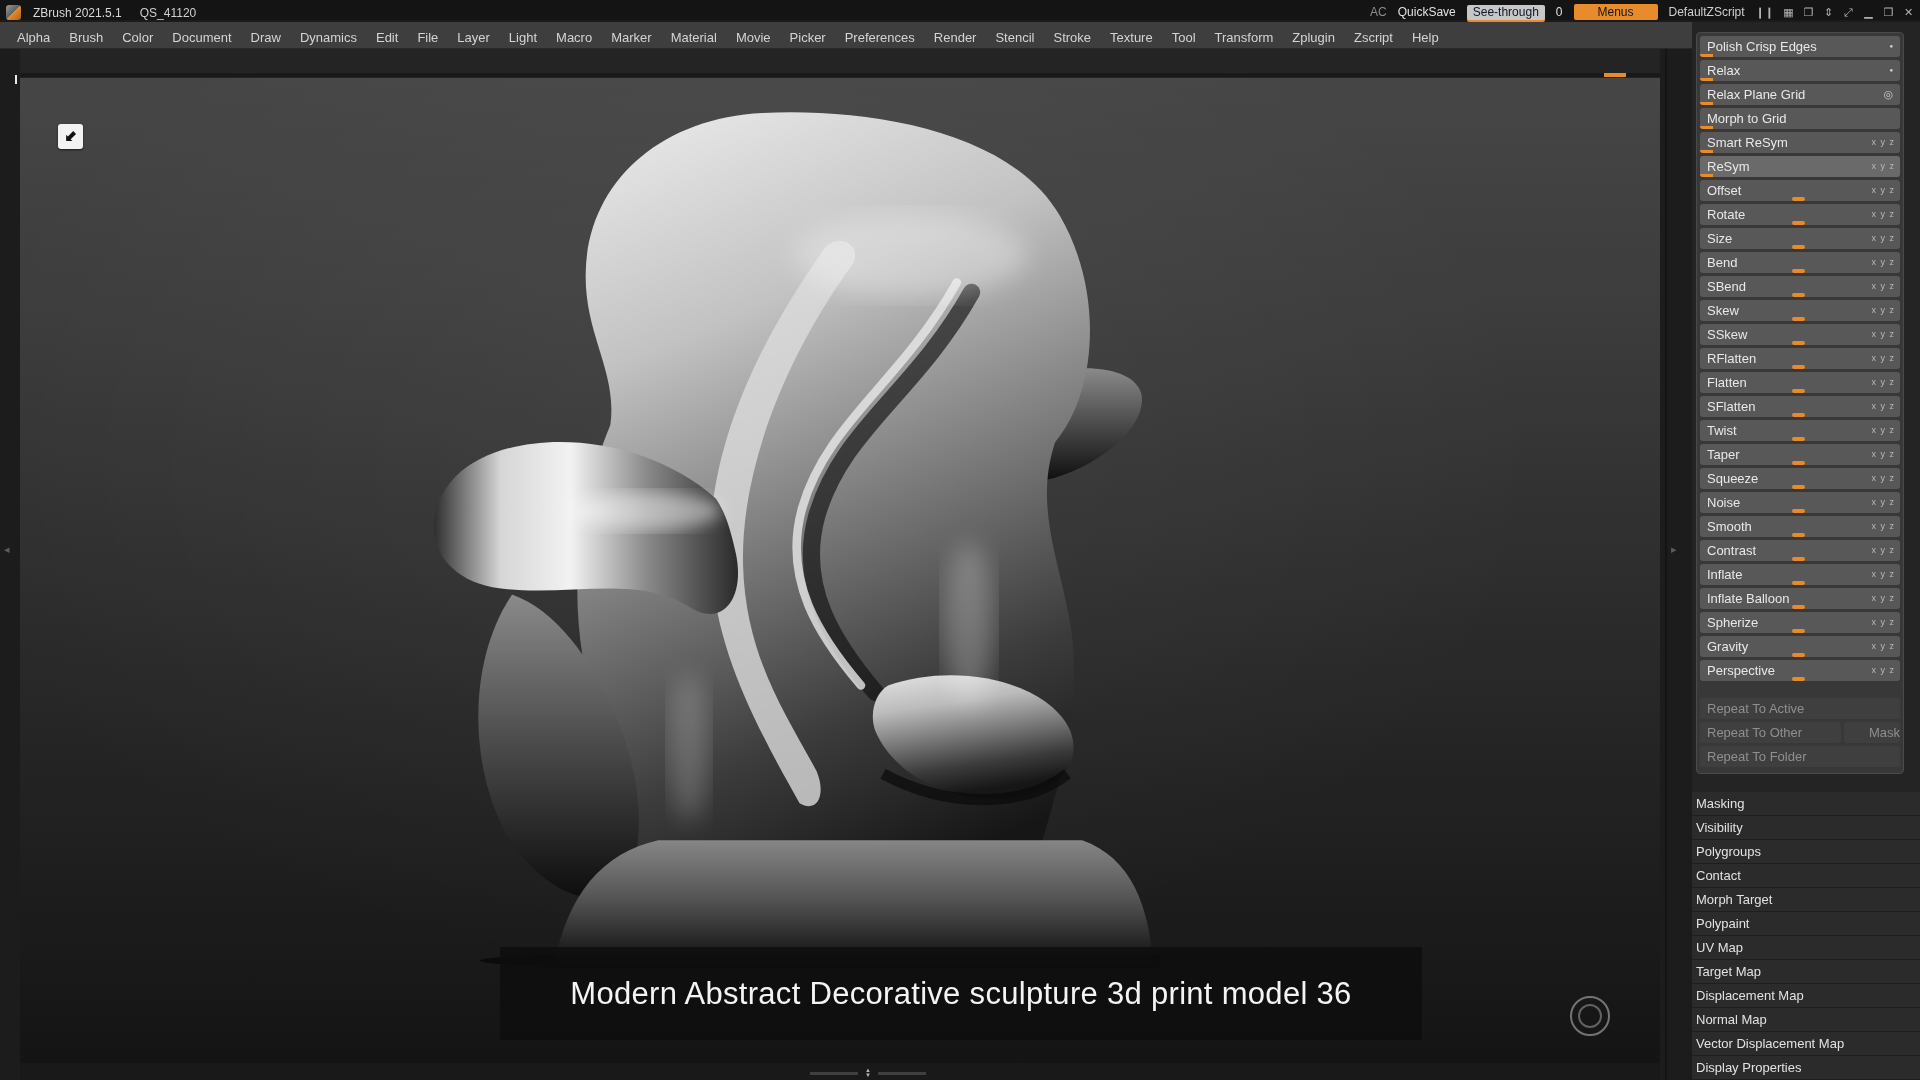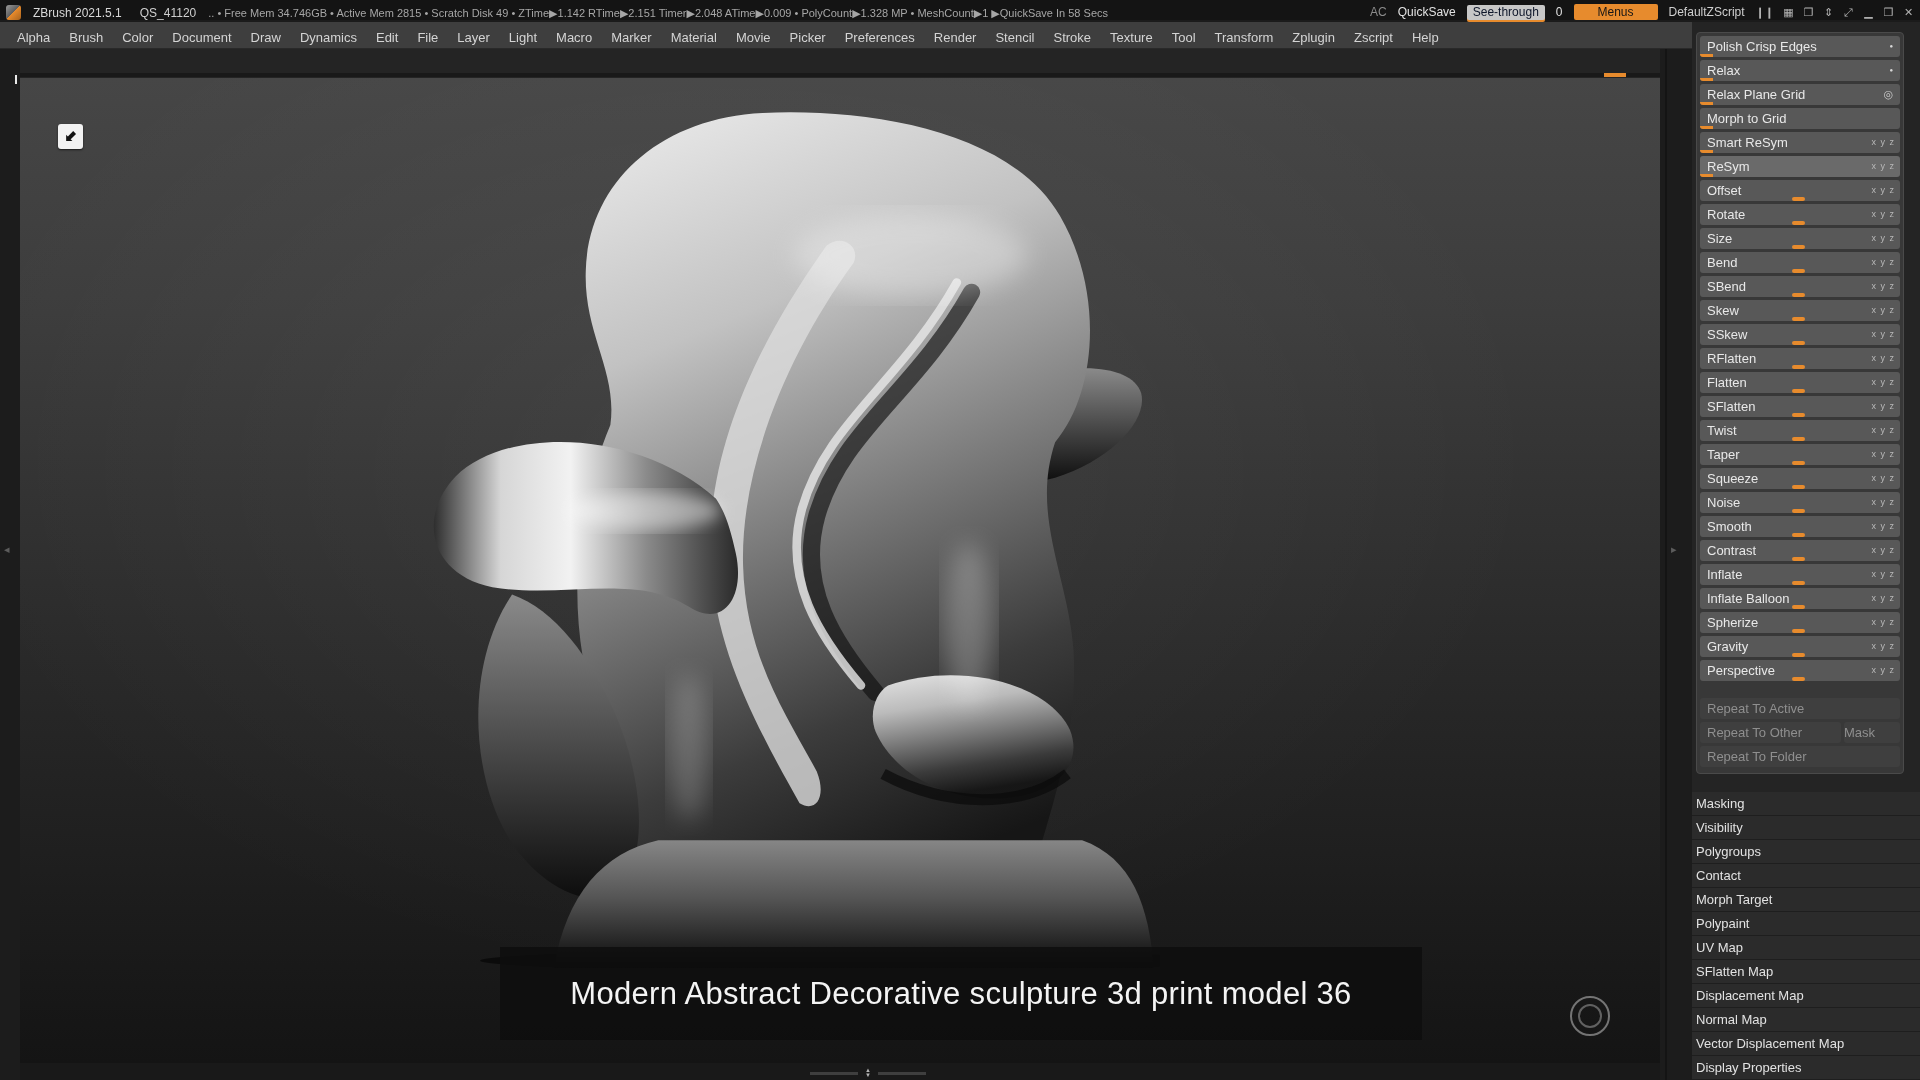--- a/index.html
+++ b/index.html
@@ -71,35 +71,34 @@
   .row.hover{background:#6a6a6a}
   .row .tick{position:absolute;left:0;bottom:0;width:13px;height:3px;background:#e78b2d}
   .row .ricon{position:absolute;right:7px;top:0;font-size:6px;color:#d8d8d8;line-height:21px}
   .row .ricon.gear{font-size:11px;color:#d0d0d0}
   .row .axes{position:absolute;right:5px;top:1px;font-size:9px;color:#b8b8b8;line-height:19px;letter-spacing:1px}
   .row .handle{position:absolute;left:46%;bottom:0;width:13px;height:4px;background:#e78b2d;border-radius:2px}
   .repeat-gap{height:14px}
   .row.disabled{background:#3f3f3f;color:#8f8f8f}
   .split-row{display:flex;gap:3px;height:21px;margin-bottom:3px}
   .split-row .row{flex:1;margin:0}
-  .split-row .row.mask{flex:0 0 56px;text-align:left}
+  .split-row .row.mask{flex:0 0 56px;text-align:right}
   .split-row .row.mask .lbl{padding:0}
 
   .sections{position:absolute;left:0;top:770px;right:0}
   .section-row{height:23px;line-height:23px;padding-left:4px;font-size:13px;color:#e2e2e2;
                background:#2b2b2b;border-bottom:1px solid #1e1e1e;cursor:default}
 </style>
 </head>
 <body>
 
 <div class="titlebar">
   <span class="logo"></span>
   <span class="tb-app">ZBrush 2021.5.1</span>
   <span class="tb-doc">QS_41120</span>
-  <span class="tb-stats">.. • Free Mem 34.746GB • Active Mem 2815 • Scratch Disk 49 • ZTime▶1.142 RTime▶2.151 Timer▶2.048 ATime▶0.009 • PolyCount▶1.328 MP • MeshCount▶1 ▶QuickSave In 58 Secs</span>
   <span class="tb-right">
     <span class="tb-ac">AC</span>
     <span class="tb-quicksave">QuickSave</span>
     <span class="tb-seethrough">See-through</span>
     <span class="tb-stval">0</span>
     <span class="tb-menus">Menus</span>
     <span class="tb-script">DefaultZScript</span>
     <span class="tb-icons">
       <span>❙❙</span>
       <span>▦</span>
@@ -388,19 +387,19 @@
   </div>
 
   <div class="sections">
     <div class="section-row"><span>Masking</span></div>
     <div class="section-row"><span>Visibility</span></div>
     <div class="section-row"><span>Polygroups</span></div>
     <div class="section-row"><span>Contact</span></div>
     <div class="section-row"><span>Morph Target</span></div>
     <div class="section-row"><span>Polypaint</span></div>
     <div class="section-row"><span>UV Map</span></div>
-    <div class="section-row"><span>SFlatten Map</span></div>
+    <div class="section-row"><span>Target Map</span></div>
     <div class="section-row"><span>Displacement Map</span></div>
     <div class="section-row"><span>Normal Map</span></div>
     <div class="section-row"><span>Vector Displacement Map</span></div>
     <div class="section-row"><span>Display Properties</span></div>
   </div>
 </div>
 
 </body></html>

